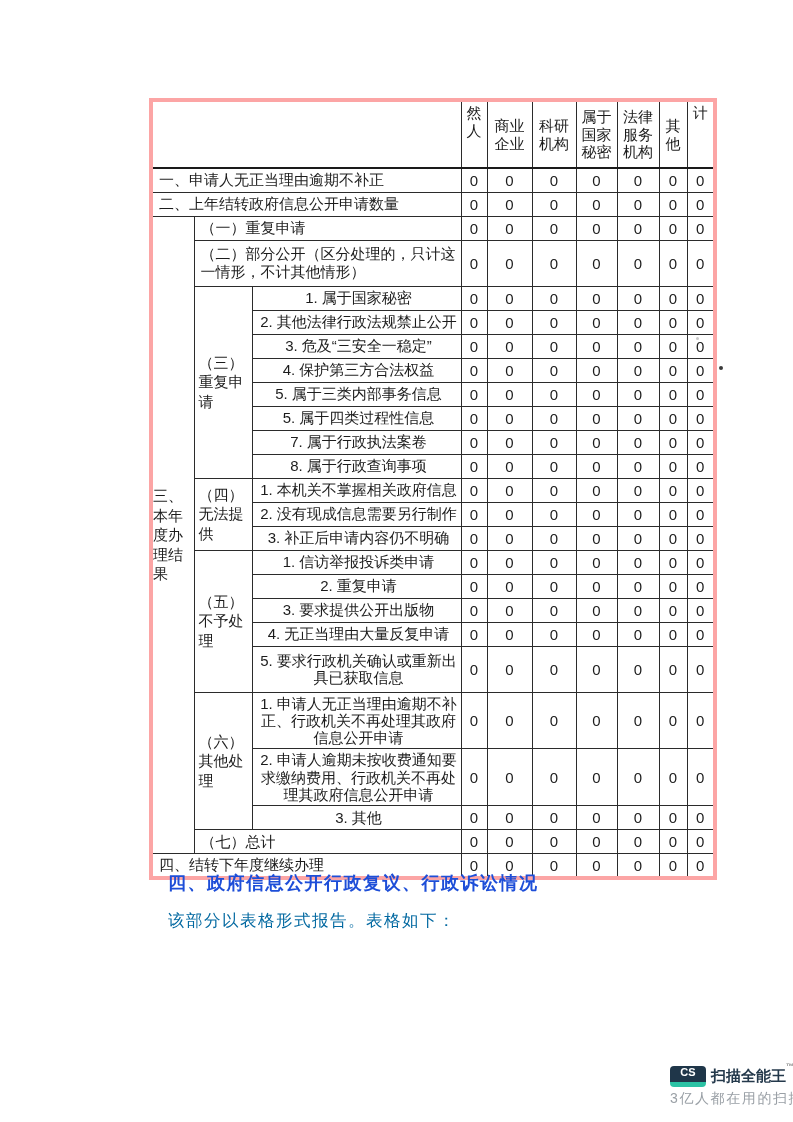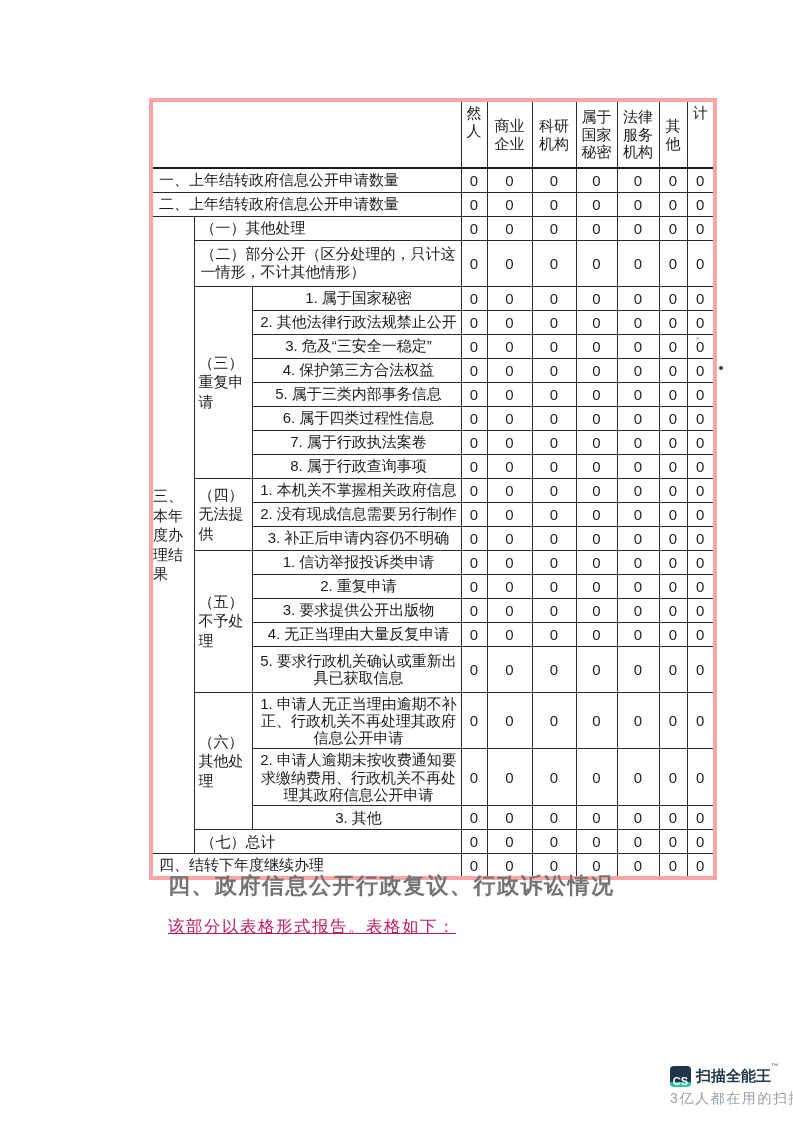--- a/index.html
+++ b/index.html
@@ -22,34 +22,34 @@
   .report td.v{text-align:center;vertical-align:middle;}
 
   tr.hdr{height:68px;}
   tr.r24{height:24px;}
   tr.r25{height:24px;}
   tr.r2l{height:46px;}
   tr.r3l{height:52px;}
 
   
   .after{position:absolute;left:168px;top:871px;}
-  .after .h4{font-size:22px;font-weight:bold;letter-spacing:1.5px;color:#737373;text-align:center;}
-  .after .p{margin-top:15px;font-size:16.5px;letter-spacing:1.5px;color:#be185d;text-decoration:underline;}
+  .after .h4{font-size:18px;font-weight:bold;letter-spacing:1.5px;color:#1d4ed8;text-align:center;}
+  .after .p{margin-top:15px;font-size:16.5px;letter-spacing:1.5px;color:#0369a1;}
 
   
   .dot-a{position:absolute;left:719px;top:366px;width:4px;height:4px;border-radius:50%;background:#3a3a3a;}
   .dot-b{position:absolute;left:696px;top:337px;width:3px;height:3px;border-radius:50%;background:#c9c9c9;}
 
   
   .wm{position:absolute;left:670px;top:1066px;}
   .wm-row{display:flex;align-items:center;gap:5px;}
-  .wm-badge{width:21px;height:21px;border-radius:4px;flex:0 0 auto;
+  .wm-badge{width:36px;height:21px;border-radius:4px;flex:0 0 auto;
             background:linear-gradient(180deg,#1f3649 0%,#1f3649 78%,#2bc2a4 78%,#2bc2a4 100%);
             color:#ffffff;font-size:11px;font-weight:bold;
-            display:flex;align-items:flex-end;justify-content:center;}
+            display:flex;align-items:flex-start;justify-content:center;}
   .wm-brand{font-size:15px;font-weight:bold;color:#24394b;white-space:nowrap;}
   .wm-tm{font-size:8px;color:#8a8a8a;vertical-align:top;position:relative;top:-5px;}
   .wm-cap{margin-top:3px;font-size:14px;color:#9aa0a6;letter-spacing:1.6px;white-space:nowrap;}
 </style>
 </head>
 <body>
 
 <div class="page">
 
   <table class="report">
@@ -72,21 +72,21 @@
       <th class="h top">然人</th>
       <th class="h">商业企业</th>
       <th class="h">科研机构</th>
       <th class="h">属于国家秘密</th>
       <th class="h">法律服务机构</th>
       <th class="h">其他</th>
       <th class="h top">计</th>
     </tr>
 
     <tr class="r24">
-      <td class="lbl" colspan="3">一、上年结转政府信息公开申请数量</td>
+      <td class="lbl" colspan="3">一、申请人无正当理由逾期不补正</td>
       <td class="v">0</td>
           <td class="v">0</td>
           <td class="v">0</td>
           <td class="v">0</td>
           <td class="v">0</td>
           <td class="v">0</td>
           <td class="v">0</td>
     </tr>
 
     <tr class="r24">
@@ -95,21 +95,21 @@
           <td class="v">0</td>
           <td class="v">0</td>
           <td class="v">0</td>
           <td class="v">0</td>
           <td class="v">0</td>
           <td class="v">0</td>
     </tr>
 
     <tr class="r24">
       <td class="secA" rowspan="22">三、本年度办理结果</td>
-      <td class="lbl" colspan="2">（一）其他处理</td>
+      <td class="lbl" colspan="2">（一）重复申请</td>
       <td class="v">0</td>
           <td class="v">0</td>
           <td class="v">0</td>
           <td class="v">0</td>
           <td class="v">0</td>
           <td class="v">0</td>
           <td class="v">0</td>
     </tr>
 
     <tr class="r2l">
@@ -168,21 +168,21 @@
       <td class="item">5. 属于三类内部事务信息</td>
       <td class="v">0</td>
           <td class="v">0</td>
           <td class="v">0</td>
           <td class="v">0</td>
           <td class="v">0</td>
           <td class="v">0</td>
           <td class="v">0</td>
     </tr>
     <tr class="r25">
-      <td class="item">6. 属于四类过程性信息</td>
+      <td class="item">5. 属于四类过程性信息</td>
       <td class="v">0</td>
           <td class="v">0</td>
           <td class="v">0</td>
           <td class="v">0</td>
           <td class="v">0</td>
           <td class="v">0</td>
           <td class="v">0</td>
     </tr>
     <tr class="r25">
       <td class="item">7. 属于行政执法案卷</td>

